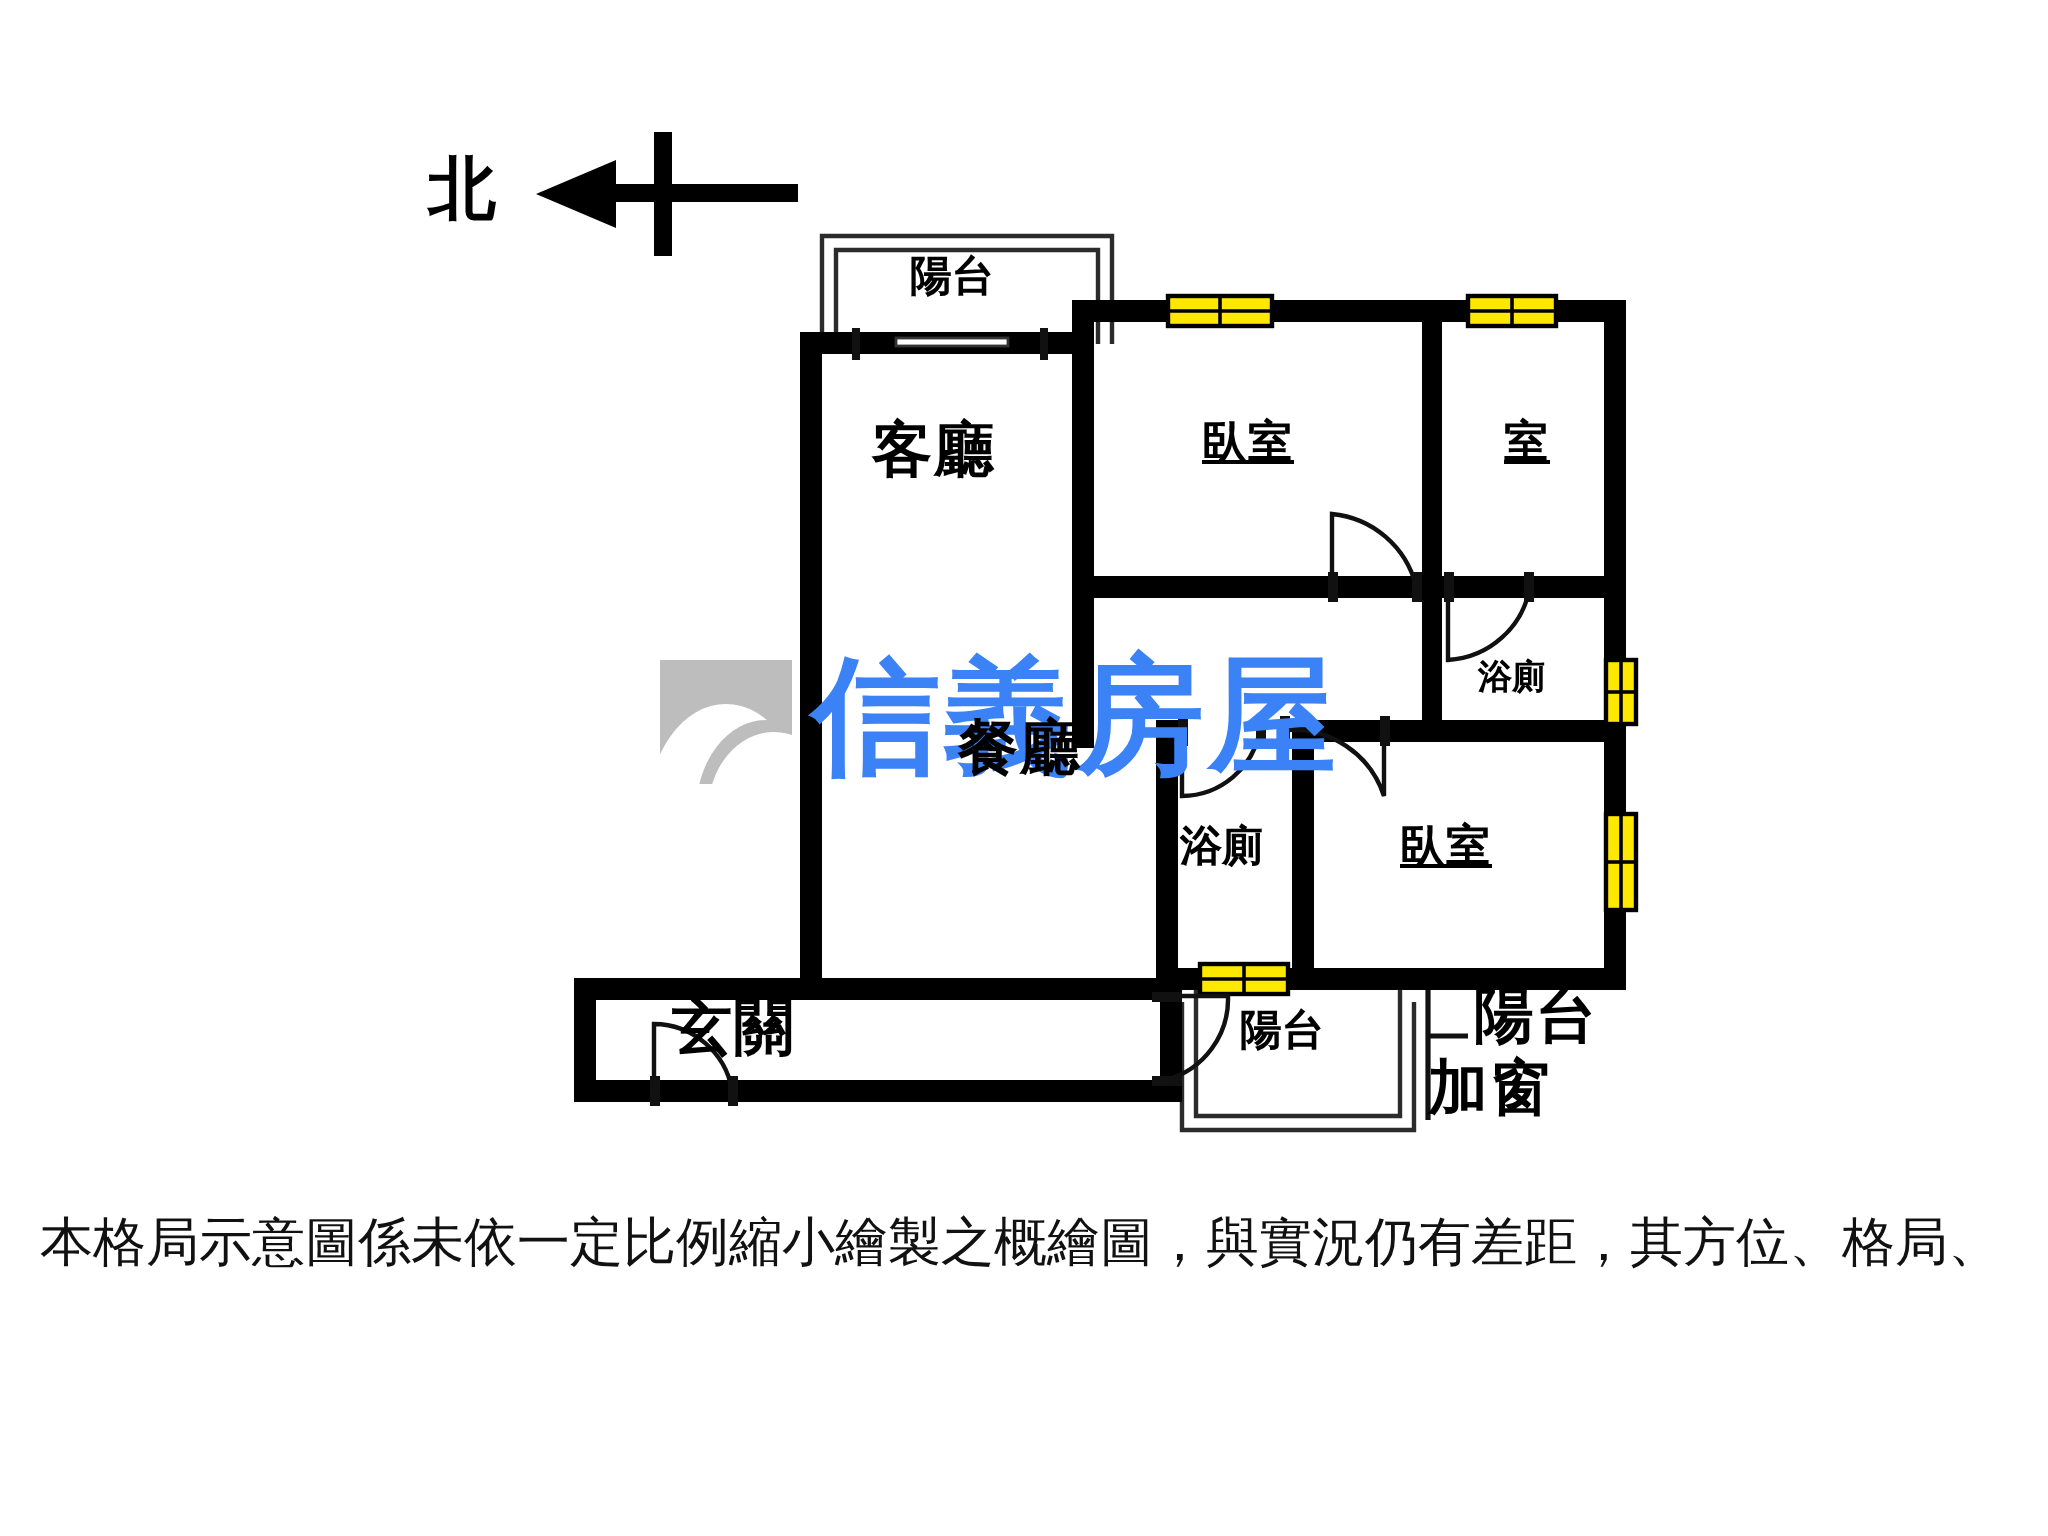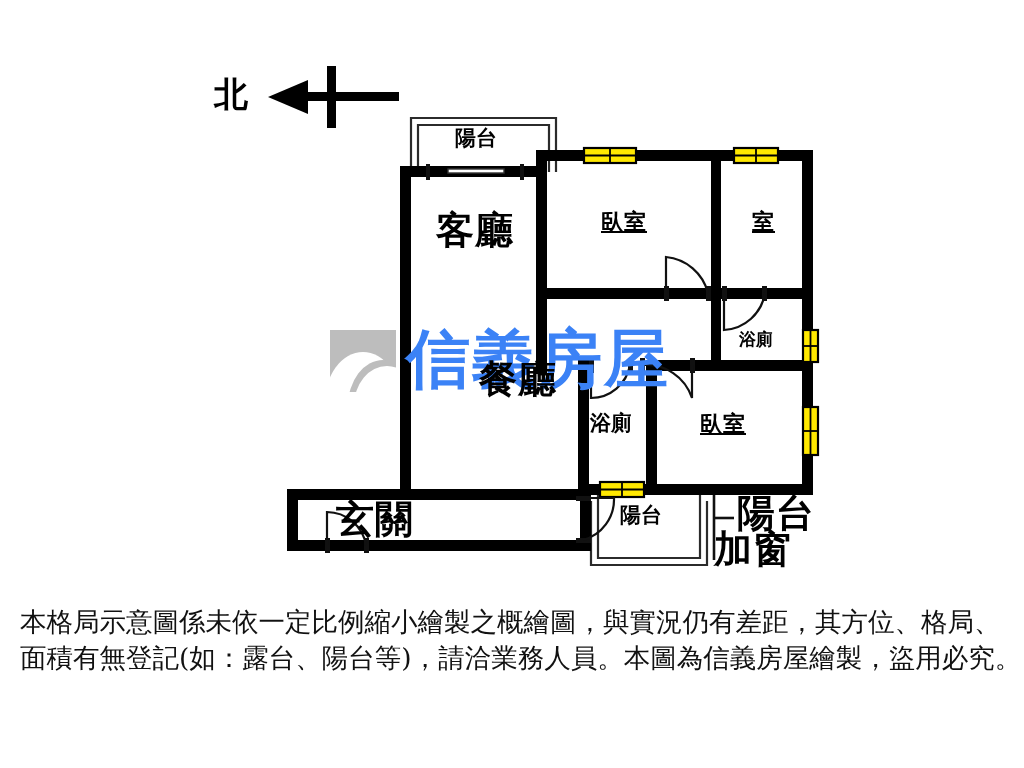--- a/index.html
+++ b/index.html
@@ -101,21 +101,21 @@
   
   .plan-label {
     position: absolute;
     z-index: 3;
     color: #000000;
     font-weight: bold;
     white-space: nowrap;
     font-family: "DejaVu Sans", "Liberation Sans", sans-serif;
     line-height: 1.0;
   }
-  .lbl-xl { font-size: 38px; letter-spacing: 1px; }
+  .lbl-xl { font-size: 30px; letter-spacing: 1px; }
   .lbl-lg { font-size: 22px; letter-spacing: 1px; text-decoration: underline; }
   .lbl-md { font-size: 21px; letter-spacing: 0px; }
   .lbl-sm { font-size: 17px; letter-spacing: 0px; }
 
   .compass-label {
     position: absolute;
     z-index: 3;
     font-size: 34px;
     font-weight: bold;
     color: #000;
@@ -321,14 +321,13 @@
 
   <div class="plan-label lbl-xl" style="left:336px; top:500px;">玄關</div>
 
   <div class="plan-label lbl-xl" style="left:737px; top:494px;">陽台</div>
   <div class="plan-label lbl-xl" style="left:714px; top:530px;">加窗</div>
 
 </div>
 
 <div id="disclaimer">
   <p>本格局示意圖係未依一定比例縮小繪製之概繪圖，與實況仍有差距，其方位、格局、</p>
-  <p>面積有無登記(如：露台、陽台等)，請洽業務人員。本圖為信義房屋繪製，盜用必究。</p>
 </div>
 
 </body></html>

